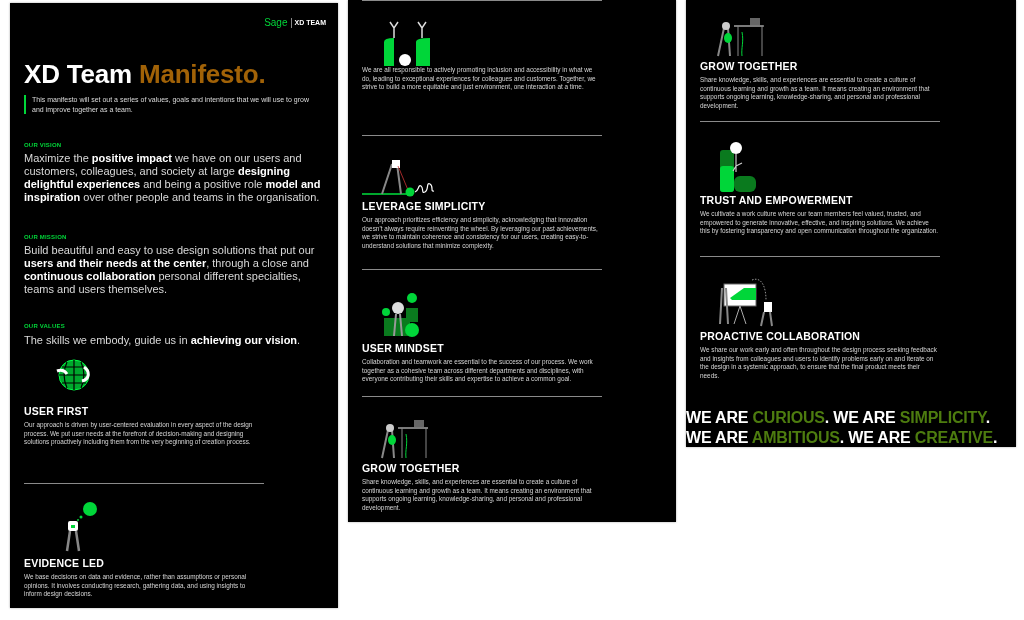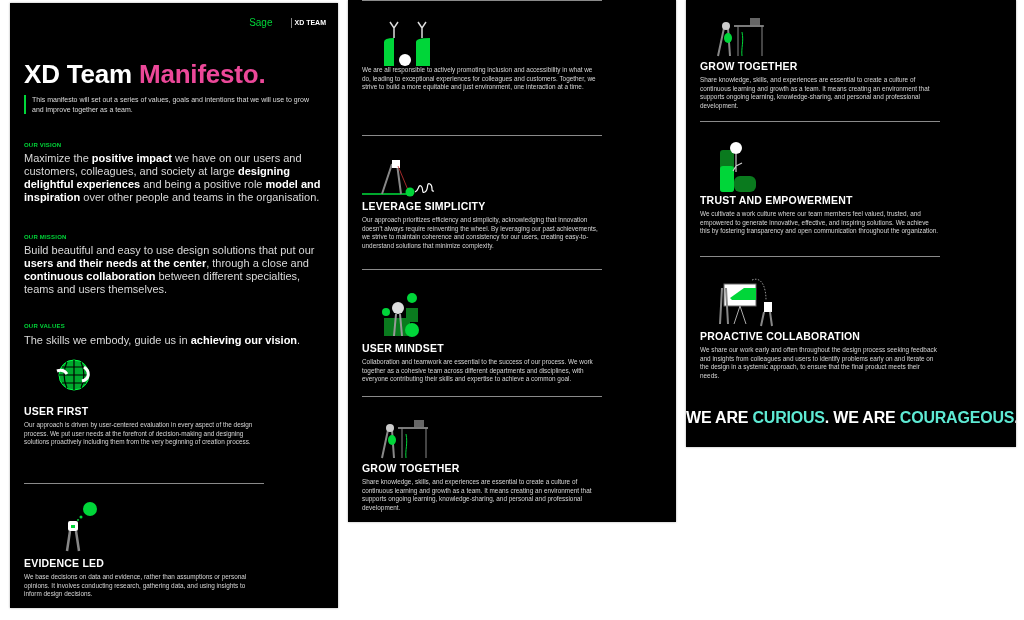--- a/index.html
+++ b/index.html
@@ -5,60 +5,60 @@
     * { box-sizing: border-box; margin: 0; padding: 0; }
     html, body { width: 1024px; height: 620px; background: #ffffff; overflow: hidden; }
     body { position: relative; font-family: "Liberation Sans", sans-serif; color: #e6e6e6; }
 
     .panel { position: absolute; background: #000; overflow: hidden; box-shadow: 0 0 2px rgba(0,0,0,0.35); }
     #p1 { left: 10px; top: 3px; width: 328px; height: 605px; }
     #p2 { left: 348px; top: 0; width: 328px; height: 522px; }
     #p3 { left: 686px; top: 0; width: 330px; height: 447px; }
 
     .brand { position: absolute; right: 12px; top: 14px; display: flex; align-items: center; font-size: 7px; font-weight: 700; color: #fff; }
-    .brand .sage { color: #00d639; font-size: 10px; font-weight: 400; margin-right: 18px; }
+    .brand .sage { color: #00d639; font-size: 10px; font-weight: 400; margin-right: 3px; }
     .brand .bar { width: 1px; height: 10px; background: #888; margin-right: 3px; }
 
     .hero { position: absolute; left: 14px; top: 56px; font-size: 26px; font-weight: 900; color: #fff; letter-spacing: -0.2px; white-space: nowrap; }
-    .hero .g { color: #ec4899; }
+    .hero .g { color: #a16207; }
     .intro { position: absolute; left: 14px; top: 92px; width: 290px; padding-left: 6px; border-left: 2px solid #00d639; font-size: 7px; line-height: 9.5px; color: #ddd; }
 
     .eyebrow { position: absolute; left: 14px; font-size: 6px; font-weight: 700; color: #00d639; letter-spacing: 0.2px; }
     .statement { position: absolute; left: 14px; width: 300px; font-size: 11px; line-height: 13px; color: #d9d9d9; }
     .statement b { color: #fff; }
 
     .value { position: absolute; left: 14px; width: 300px; }
     .value .illus { height: 48px; position: relative; }
     .value h3 { font-size: 10.5px; font-weight: 900; color: #fff; letter-spacing: 0.2px; margin: 2px 0 4px; }
     .value p { font-size: 6.4px; line-height: 8.6px; color: #d6d6d6; width: 240px; }
     .rule { position: absolute; height: 1px; background: #8a8a8a; }
 
     .slogan { position: absolute; left: 0; top: 408px; font-size: 16px; line-height: 20px; font-weight: 900; color: #fff; white-space: nowrap; letter-spacing: -0.2px; }
-    .slogan .g { color: #5eead4; }
+    .slogan .g { color: #4d7c0f; }
 
     svg { display: block; }
   </style>
 </head>
 <body>
 
 <div class="panel" id="p1">
   <div class="brand">
     <span class="sage">Sage</span>
     <span class="bar"></span>
     <span>XD TEAM</span>
   </div>
 
   <div class="hero"><span>XD Team </span><span class="g">Manifesto.</span></div>
   <div class="intro">This manifesto will set out a series of values, goals and intentions that we will use to grow and improve together as a team.</div>
 
   <div class="eyebrow" style="top:139px">OUR VISION</div>
   <div class="statement" style="top:149px"><span>Maximize the </span><b>positive impact</b><span> we have on our users and customers, colleagues, and society at large </span><b>designing delightful experiences</b><span> and being a positive role </span><b>model and inspiration</b><span> over other people and teams in the organisation.</span></div>
 
   <div class="eyebrow" style="top:231px">OUR MISSION</div>
-  <div class="statement" style="top:241px"><span>Build beautiful and easy to use design solutions that put our </span><b>users and their needs at the center</b><span>, through a close and </span><b>continuous collaboration</b><span> between different specialties, teams and users themselves.</span></div>
+  <div class="statement" style="top:241px"><span>Build beautiful and easy to use design solutions that put our </span><b>users and their needs at the center</b><span>, through a close and </span><b>continuous collaboration</b><span> personal different specialties, teams and users themselves.</span></div>
 
   <div class="eyebrow" style="top:320px">OUR VALUES</div>
   <div class="statement" style="top:331px"><span>The skills we embody, guide us in </span><b>achieving our vision</b><span>.</span></div>
 
   <div class="value" style="top:352px">
     <div class="illus">
       <svg width="60" height="40" viewBox="0 0 60 40" style="margin-left:20px">
         <circle cx="30" cy="20" r="15" fill="#00a82d" stroke="#00ff44" stroke-width="1"></circle>
         <path d="M15 20h30M30 5v30M18 12h24M18 28h24M23 7c-4 9-4 17 0 26M37 7c4 9 4 17 0 26" stroke="#000" stroke-width="1.2" fill="none"></path>
         <path d="M13 16c5 -2 8 0 10 3" stroke="#fff" stroke-width="3" fill="none"></path>
@@ -195,15 +195,16 @@
         <rect x="46" y="24" width="8" height="10" fill="#fff"></rect>
         <path d="M46 34l-3 14M52 34l2 14" stroke="#888" stroke-width="2"></path>
         <path d="M34 2c10 -4 14 8 14 20" stroke="#bbb" stroke-width="0.8" stroke-dasharray="1.5 1.5" fill="none"></path>
       </svg>
     </div>
     <h3>PROACTIVE COLLABORATION</h3>
     <p>We share our work early and often throughout the design process seeking feedback and insights from colleagues and users to identify problems early on and iterate on the design in a systemic approach, to ensure that the final product meets their needs.</p>
   </div>
 
   <div class="slogan">
-    <div><span>WE ARE </span><span class="g">CURIOUS</span><span>. WE ARE </span><span class="g">COURAGEOUS</span><span>.</span></div>
+    <div><span>WE ARE </span><span class="g">CURIOUS</span><span>. WE ARE </span><span class="g">SIMPLICITY</span><span>.</span></div>
+    <div><span>WE ARE </span><span class="g">AMBITIOUS</span><span>. WE ARE </span><span class="g">CREATIVE</span><span>.</span></div>
   </div>
 </div>
 
 </body></html>

